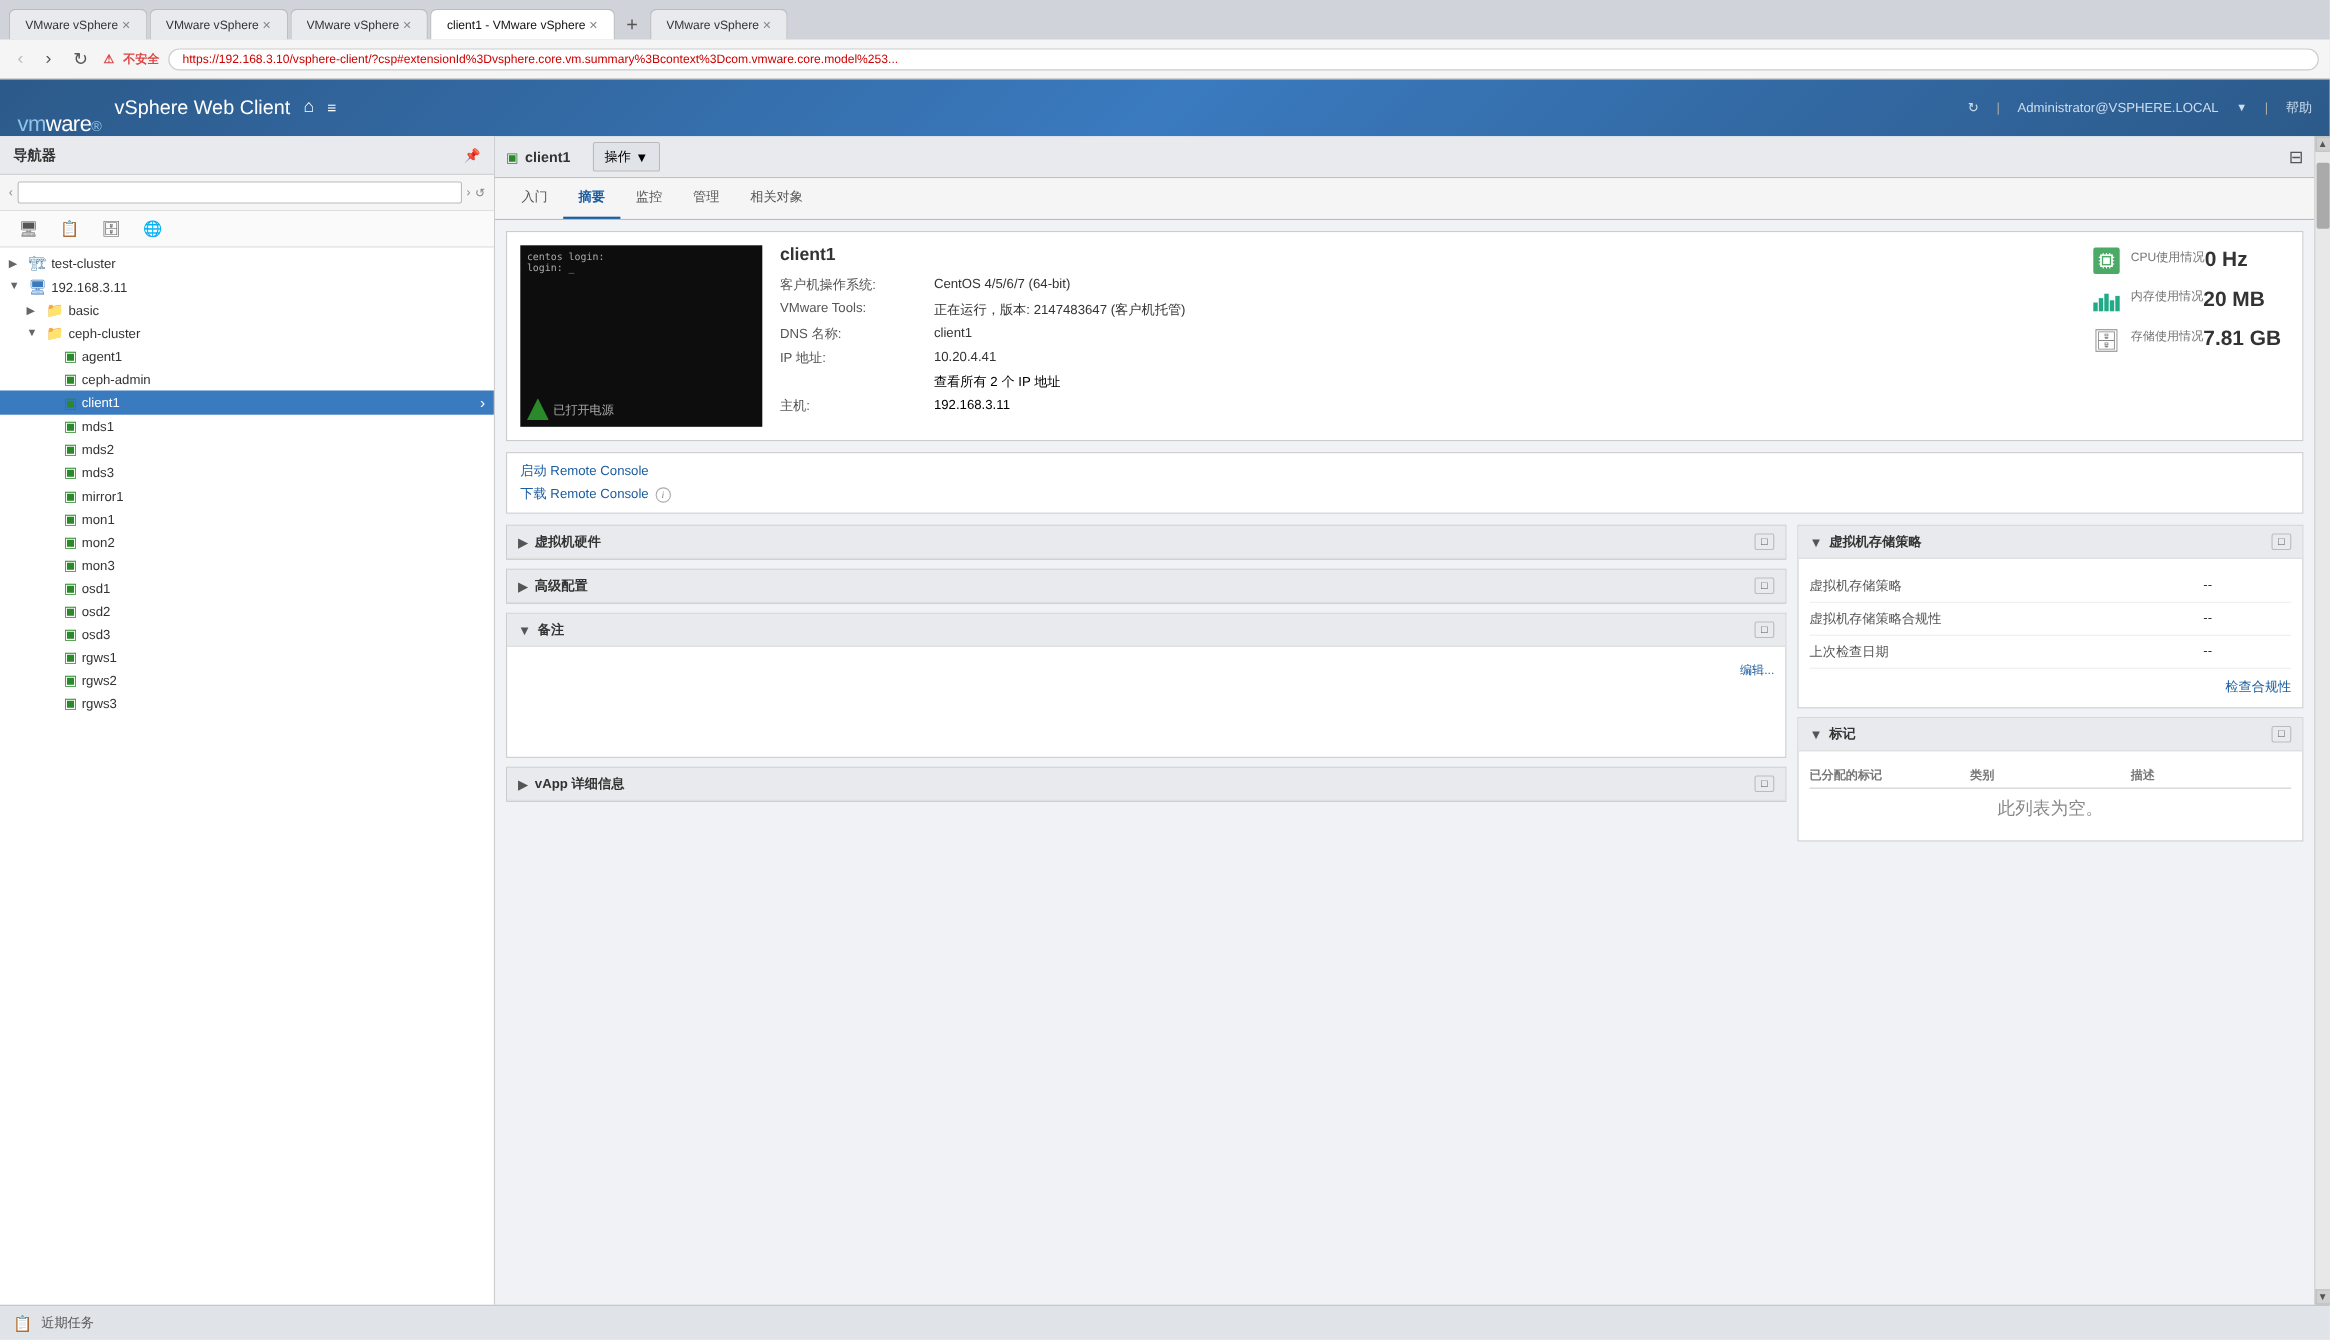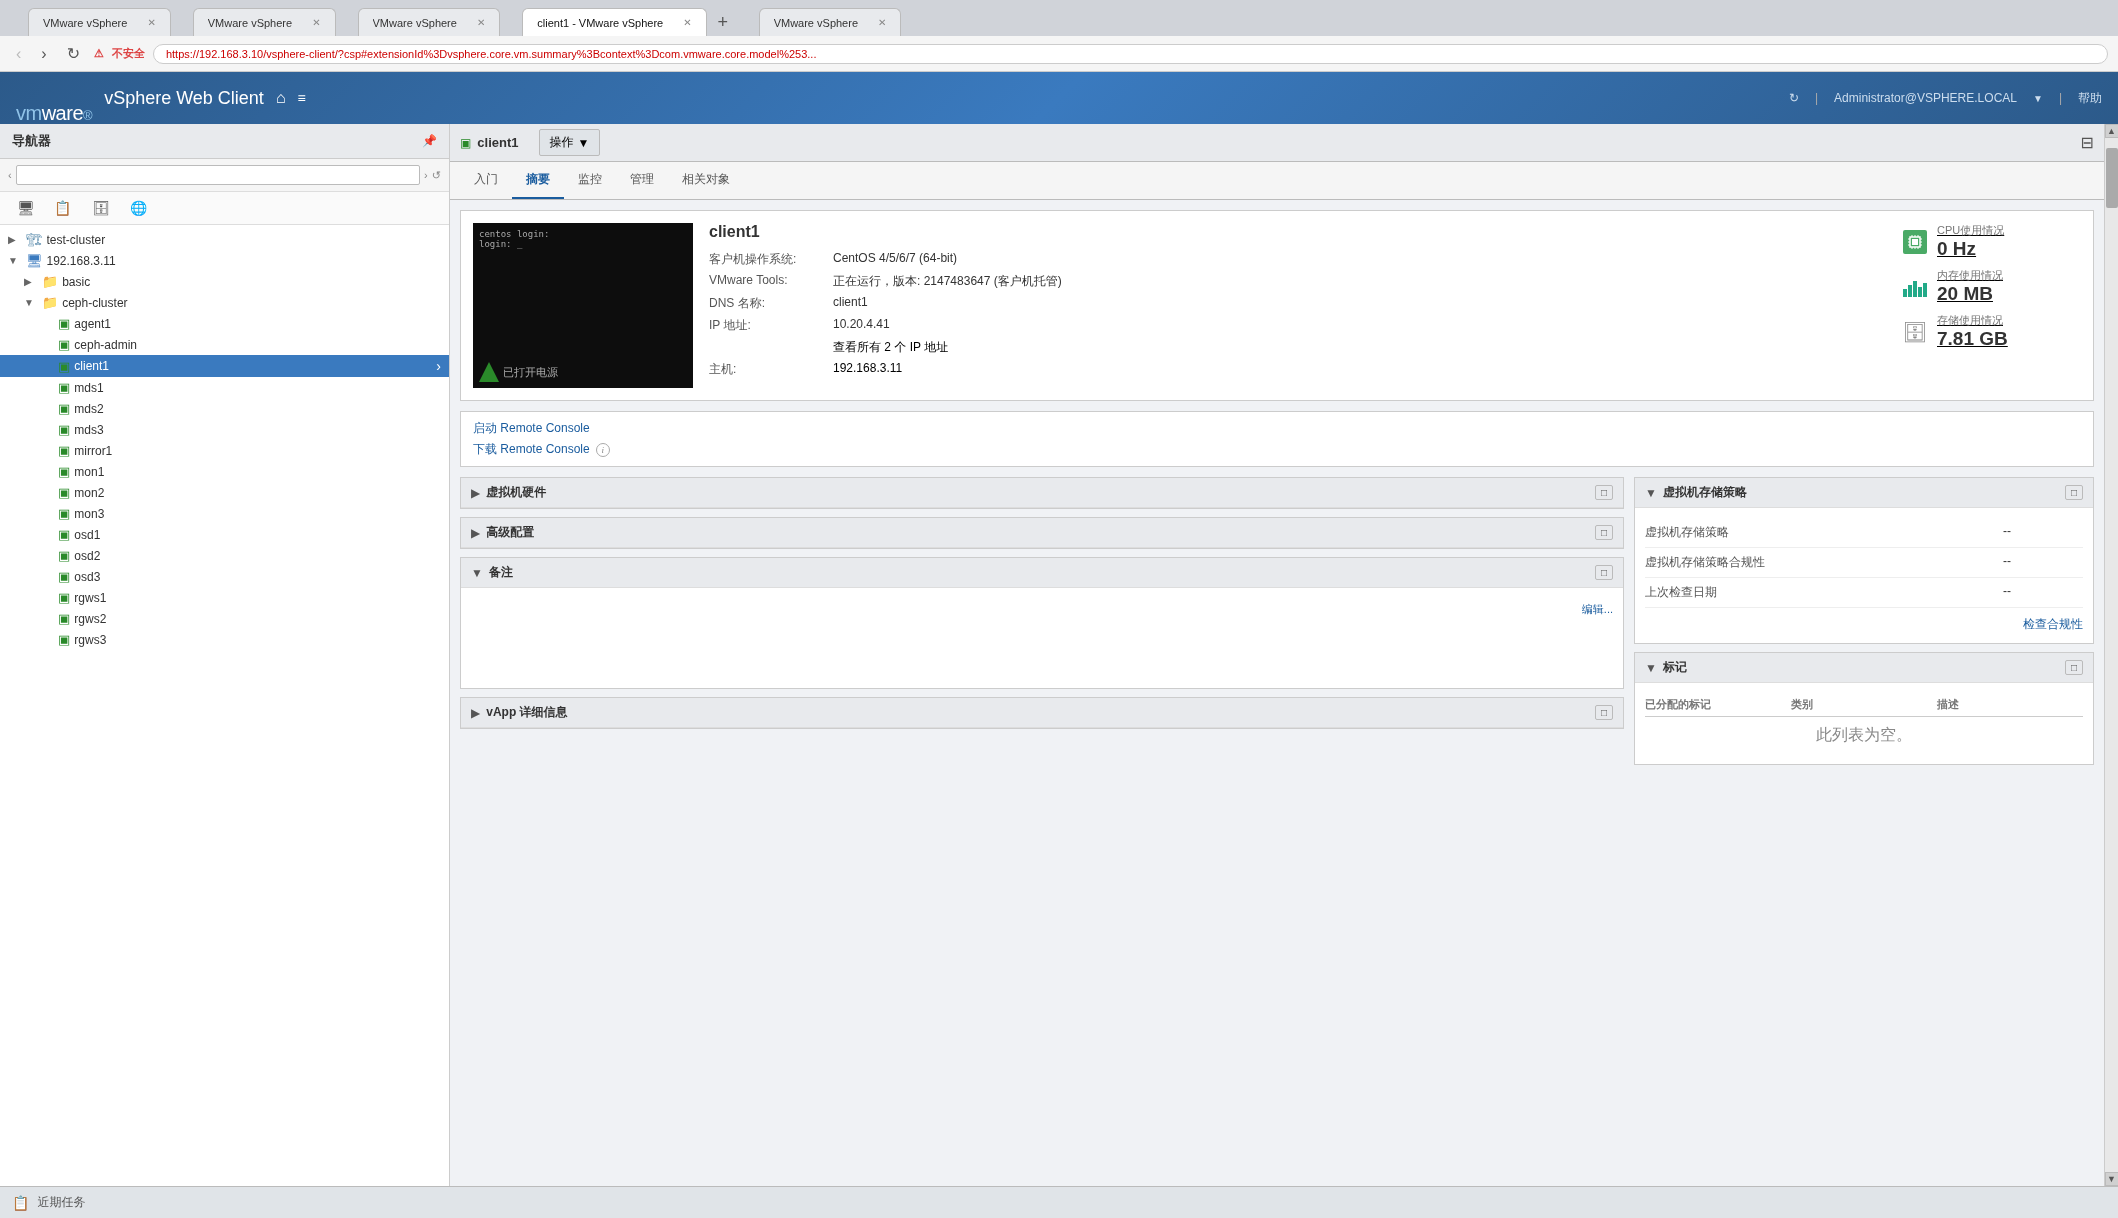--- a/index.html
+++ b/index.html
@@ -1,21 +1,21 @@
 <!DOCTYPE html>
 <html><head>
   <meta charset="utf-8">
   <style>
     * { margin: 0; padding: 0; box-sizing: border-box; }
     body { font-family: Arial, sans-serif; font-size: 12px; background: #e8eaf0; overflow: hidden; width: 2118px; height: 1218px; }
 
     
     .browser-chrome { background: #dee1e6; height: 72px; display: flex; flex-direction: column; }
     .tab-bar { background: #d0d3d9; height: 36px; display: flex; align-items: flex-end; padding: 0 8px; gap: 2px; }
-    .tab { background: #e8eaed; border-radius: 6px 6px 0 0; padding: 6px 14px; font-size: 11px; color: #333; display: flex; align-items: center; gap: 20px; min-width: 120px; height: 28px; cursor: pointer; border: 1px solid #bbb; border-bottom: none; margin-left: 20px; }
+    .tab { background: #e8eaed; border-radius: 6px 6px 0 0; padding: 6px 14px; font-size: 11px; color: #333; display: flex; align-items: center; gap: 3px; min-width: 120px; height: 28px; cursor: pointer; border: 1px solid #bbb; border-bottom: none; }
     .tab.active { background: #fff; color: #111; }
     .tab-close { color: #888; font-size: 10px; margin-left: auto; }
     .nav-bar { background: #f5f5f5; height: 36px; display: flex; align-items: center; padding: 0 10px; gap: 8px; border-bottom: 1px solid #ccc; }
     .nav-btn { background: none; border: none; color: #555; font-size: 16px; cursor: pointer; padding: 2px 6px; }
     .nav-btn:disabled { color: #bbb; cursor: default; }
     .security-icon { color: #d44; font-size: 11px; font-weight: bold; }
     .url-bar { flex: 1; border: 1px solid #ccc; border-radius: 12px; padding: 3px 12px; font-size: 11px; color: #c00; background: #fff; }
 
     
     .vmware-header { background: linear-gradient(135deg, #2c5a8a 0%, #3a7abf 50%, #2c5a8a 100%); height: 52px; display: flex; align-items: center; padding: 0 16px; color: white; gap: 12px; }
@@ -58,30 +58,30 @@
     .summary-top { background: #fff; border: 1px solid #ccc; display: flex; padding: 12px; gap: 16px; }
     .vm-screenshot { width: 220px; height: 165px; background: #1a1a1a; flex-shrink: 0; position: relative; display: flex; align-items: flex-end; }
     .vm-screen-content { width: 100%; height: 100%; background: #0d0d0d; display: flex; flex-direction: column; align-items: flex-start; justify-content: flex-start; padding: 6px; }
     .vm-screen-text { color: #aaa; font-size: 9px; font-family: monospace; }
     .power-indicator { position: absolute; bottom: 6px; left: 6px; display: flex; align-items: center; gap: 4px; }
     .power-btn { width: 20px; height: 20px; background: #2a8a2a; clip-path: polygon(50% 0%, 0% 100%, 100% 100%); cursor: pointer; }
     .power-text { color: #aaa; font-size: 11px; }
     .vm-details { flex: 1; }
     .vm-name-large { font-size: 16px; font-weight: bold; color: #333; margin-bottom: 10px; }
     .detail-table { width: 100%; }
-    .detail-row { display: flex; margin-bottom: 5px; gap: 4px; }
+    .detail-row { display: flex; margin-bottom: 5px; gap: 20px; }
     .detail-label { color: #555; font-size: 12px; min-width: 120px; }
     .detail-value { color: #333; font-size: 12px; }
     .detail-value.link { color: #000000; cursor: pointer; text-decoration: none; }
     .vm-stats { display: flex; flex-direction: column; gap: 8px; min-width: 180px; }
     .stat-item { display: flex; gap: 8px; align-items: center; }
     .stat-icon { width: 28px; height: 28px; display: flex; align-items: center; justify-content: center; }
     .mem-icon-bars { display: flex; gap: 1px; align-items: flex-end; height: 20px; }
     .mem-bar { background: #2a8; width: 4px; }
-    .stat-info { display: flex; flex-direction: column; text-decoration: underline; }
+    .stat-info { display: flex; flex-direction: row; }
     .stat-label { font-size: 11px; color: #777; }
     .stat-value { font-size: 19px; font-weight: bold; color: #333; }
 
     
     .console-links { background: #fff; border: 1px solid #ccc; padding: 8px 12px; display: flex; flex-direction: column; gap: 4px; }
     .console-link { color: #1a5c9e; font-size: 12px; cursor: pointer; text-decoration: none; display: flex; align-items: center; gap: 6px; }
     .info-icon { color: #888; cursor: pointer; border: 1px solid #aaa; border-radius: 50%; width: 14px; height: 14px; display: inline-flex; align-items: center; justify-content: center; font-size: 9px; font-style: italic; font-family: serif; }
 
     
     .panels-row { display: flex; gap: 10px; }

